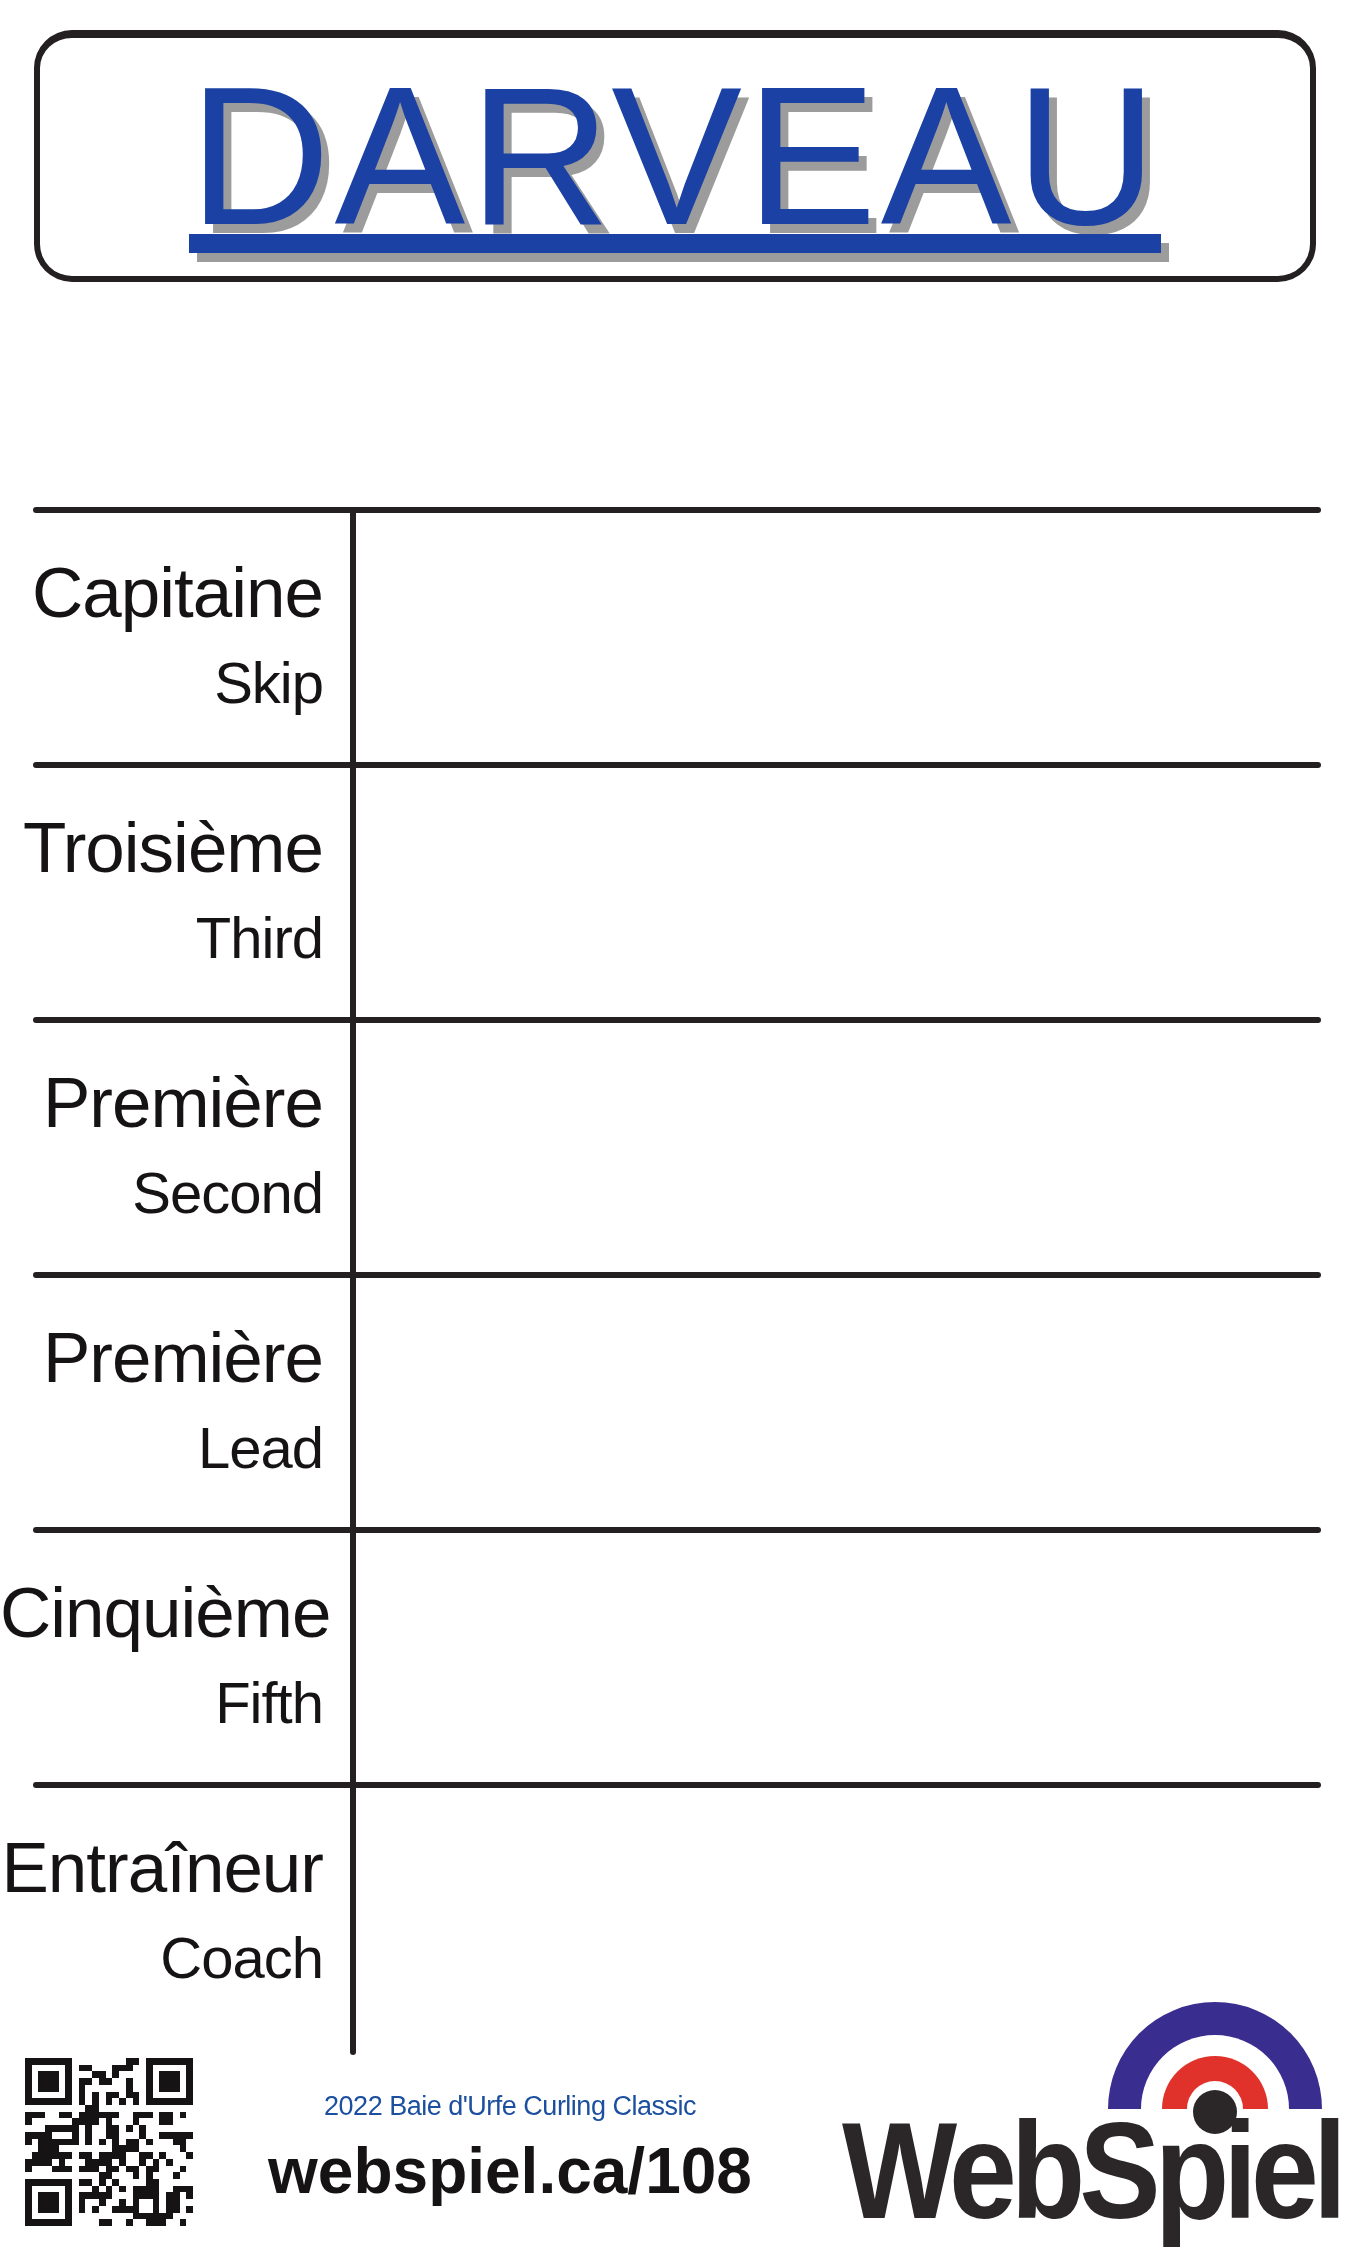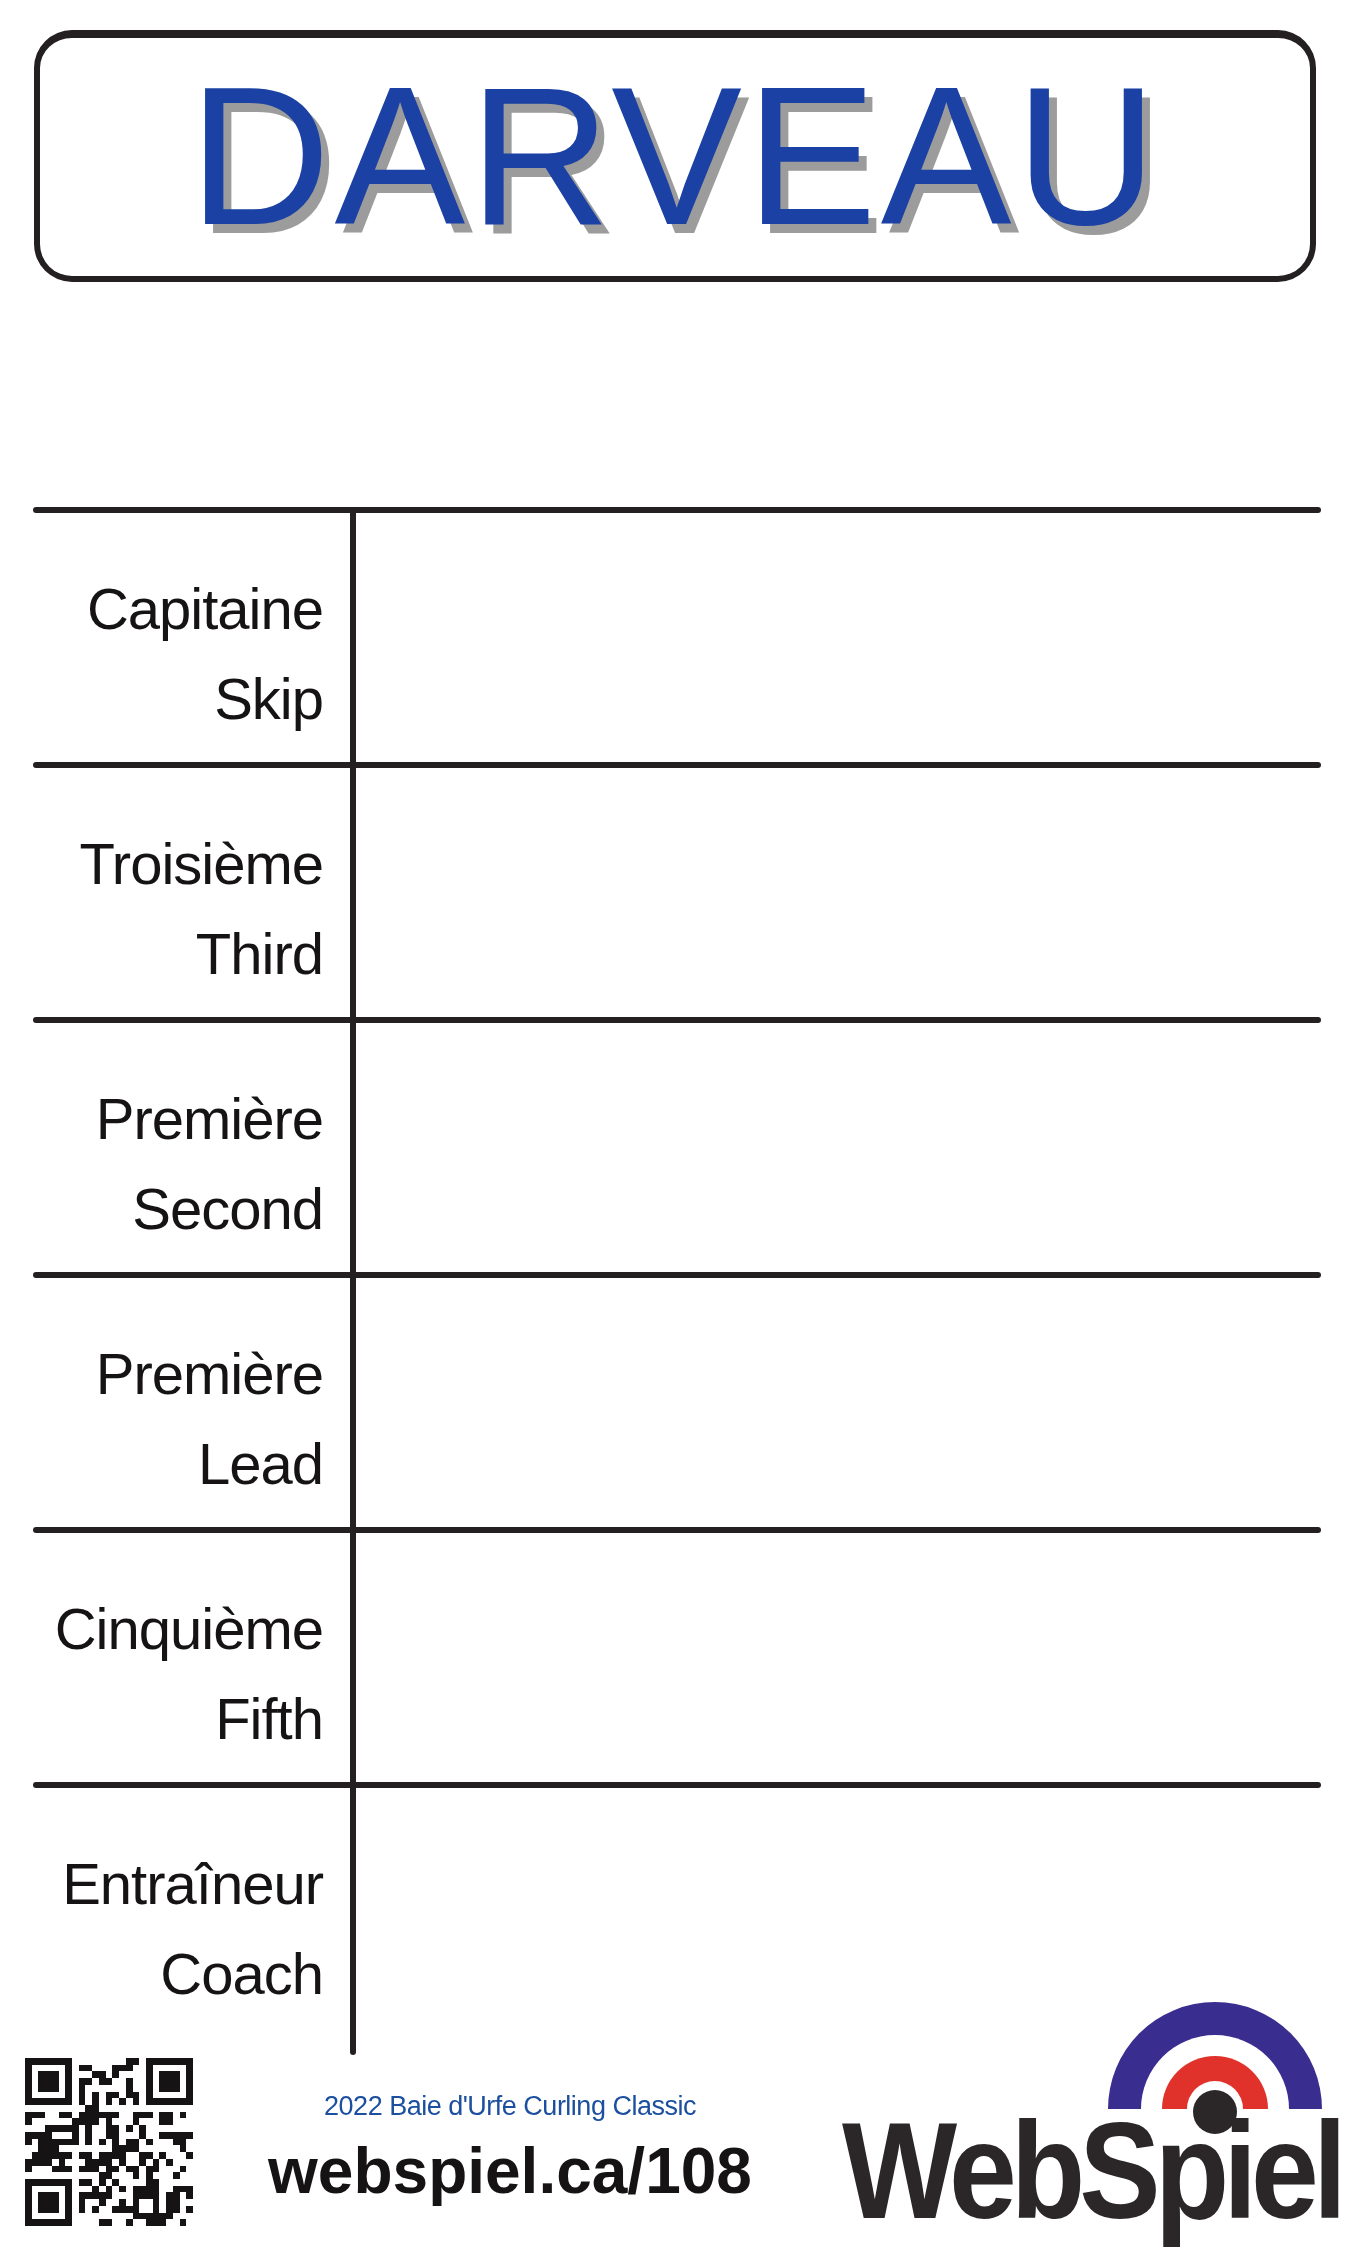--- a/index.html
+++ b/index.html
@@ -11,30 +11,31 @@
   .header-box{
     position:absolute;left:34px;top:30px;width:1270px;height:238px;
     border:6px solid var(--line_black);border-top-width:8px;border-radius:38px;
     background:#fff;display:flex;align-items:center;justify-content:center;
   }
   .team-name{
     font-size:196px;line-height:196px;letter-spacing:4px;font-weight:normal;
     color:var(--title_blue);
     text-shadow:8px 9px 0 var(--shadow_gray);
     white-space:nowrap;
+    text-decoration:underline;
   }
   
   .h-line{position:absolute;left:33px;width:1288px;height:6px;background:var(--line_black);border-radius:3px;}
   .v-line{position:absolute;left:350px;top:507px;width:6px;height:1548px;background:var(--line_black);border-radius:3px;}
   
   .row-label{
     position:absolute;left:0;width:323px;height:255px;text-align:right;
     color:var(--ink);box-sizing:border-box;padding-top:46px;
   }
-  .row-label .fr{display:block;font-size:58px;line-height:74px;letter-spacing:-1px;white-space:nowrap;margin-top:16px;}
+  .row-label .fr{display:block;font-size:71px;line-height:74px;letter-spacing:-1px;white-space:nowrap;}
   .row-label .en{display:block;font-size:58px;line-height:74px;letter-spacing:-1px;margin-top:16px;white-space:nowrap;}
   
   .qr{position:absolute;left:25px;top:2058px;width:168px;height:168px;}
   .footer-text{position:absolute;left:180px;top:2080px;width:660px;text-align:center;}
   .event-title{font-size:27px;line-height:52px;letter-spacing:-0.5px;color:var(--footer_blue);white-space:nowrap;}
   .site-url{font-size:64px;line-height:54px;color:var(--ink);margin-top:12px;white-space:nowrap;font-weight:bold;}
   
   .logo{position:absolute;left:840px;top:1998px;width:512px;height:252px;}
   .ring{position:absolute;}
   .ring.navy{left:268px;top:4px;width:214px;height:107px;border-radius:107px 107px 0 0;background:var(--ring_navy);}

